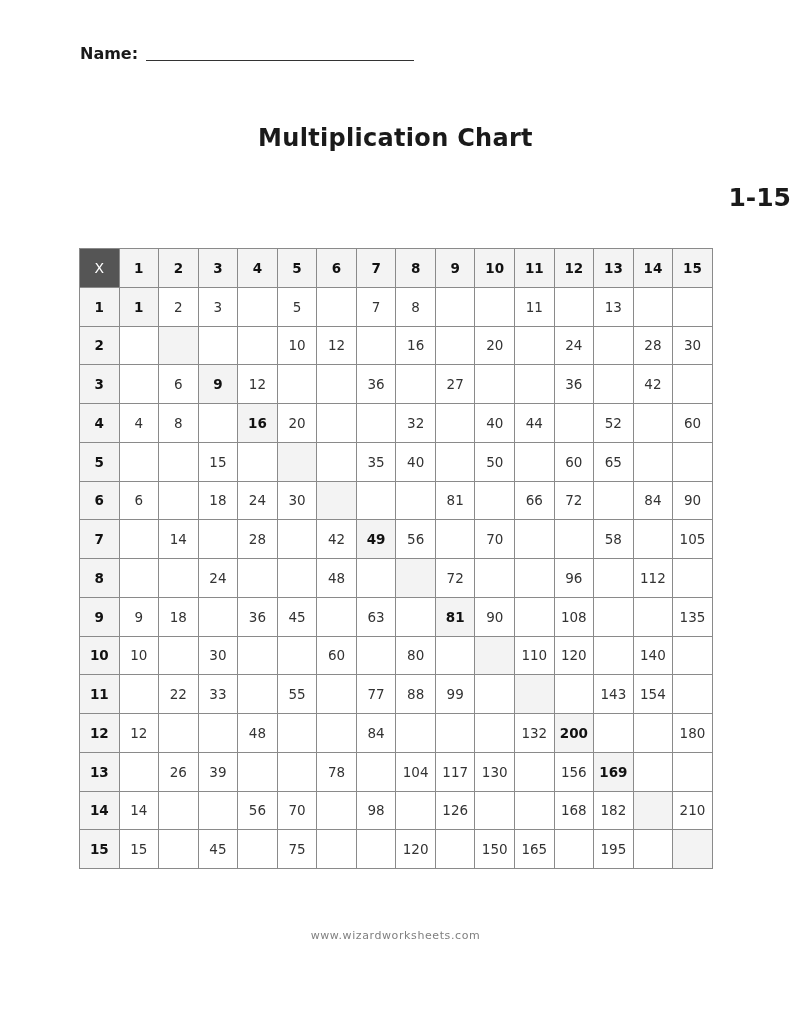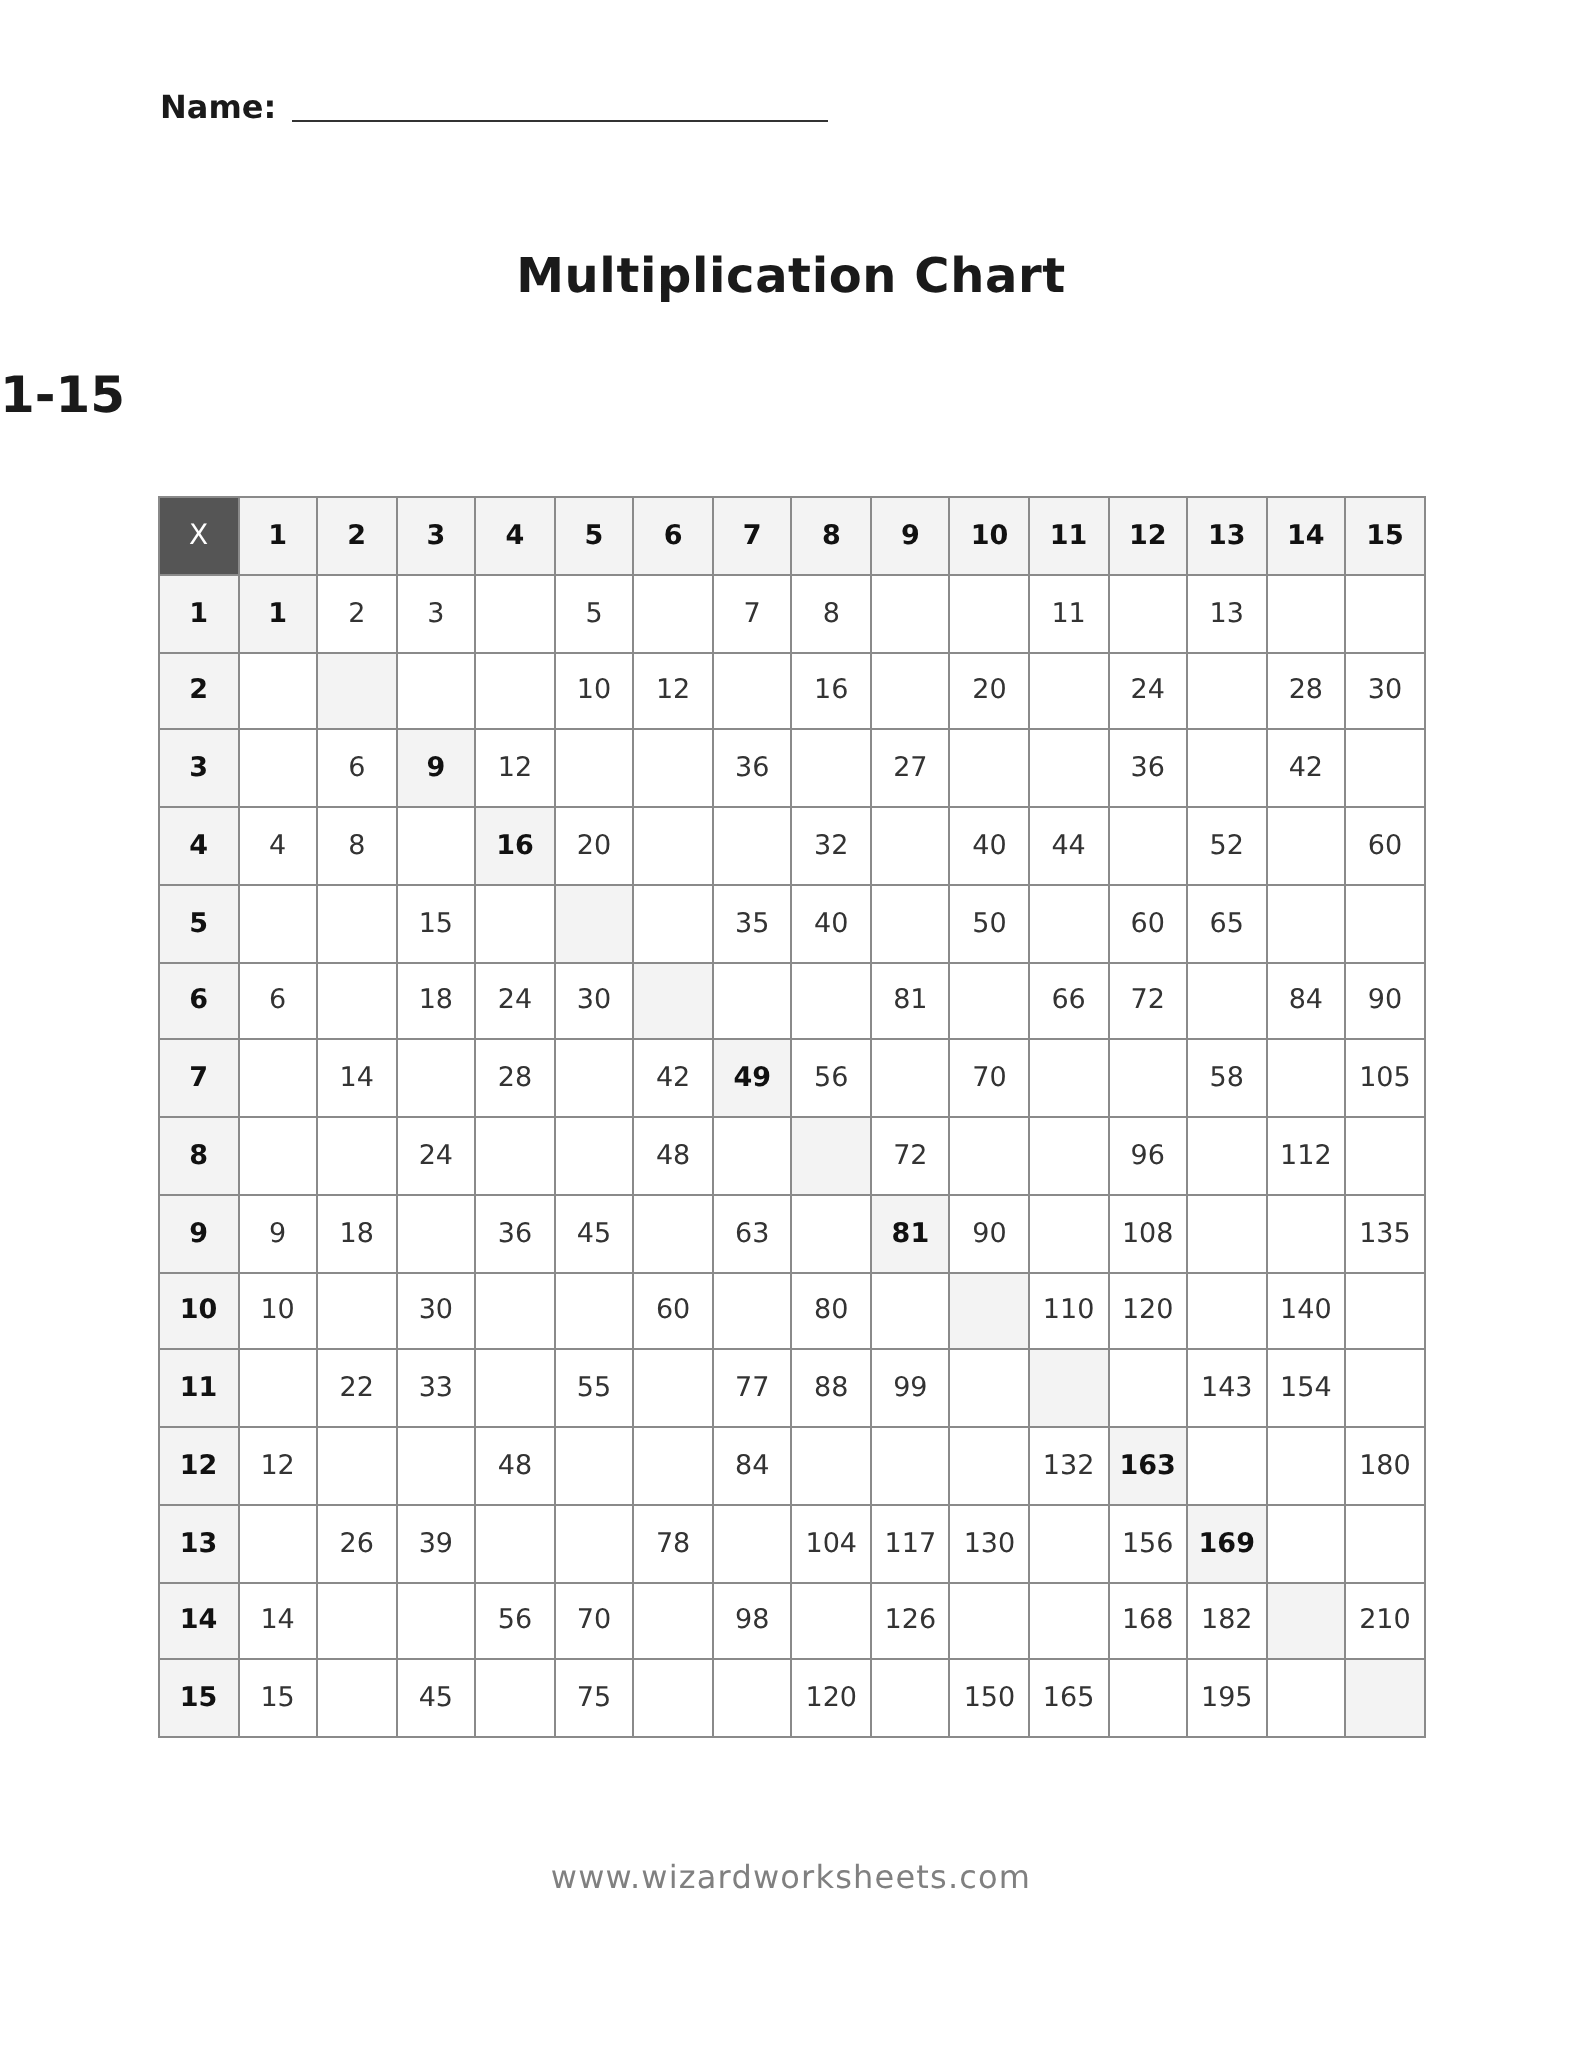--- a/index.html
+++ b/index.html
@@ -1,27 +1,27 @@
 <!DOCTYPE html>
 <html><head>
 <meta charset="utf-8">
 <style>
   html, body { margin: 0; padding: 0; background: #ffffff; }
   body { width: 791px; height: 1024px; position: relative; overflow: hidden; font-family: "DejaVu Sans", sans-serif; color: #1a1a1a; }
   .name-row { position: absolute; left: 80px; top: 44px; display: flex; align-items: flex-end; }
   .name-label { font-size: 16px; font-weight: bold; line-height: 20px; }
   .name-line { width: 268px; height: 0; border-bottom: 1.5px solid #333; margin-left: 8px; margin-bottom: 3px; }
   .title { position: absolute; left: 0; width: 791px; top: 124px; text-align: center; font-size: 24px; font-weight: bold; letter-spacing: 0.3px; }
-  .subtitle { position: absolute; left: 0; width: 791px; top: 183px; text-align: left; font-size: 25px; font-weight: bold; }
+  .subtitle { position: absolute; left: 0; width: 791px; top: 183px; text-align: right; font-size: 25px; font-weight: bold; }
   .grid { position: absolute; left: 79px; top: 248px; display: grid; grid-template-columns: repeat(16, 39.56px); grid-template-rows: repeat(16, 38.75px); border-top: 1px solid #8a8a8a; border-left: 1px solid #8a8a8a; }
   .cell { border-right: 1px solid #8a8a8a; border-bottom: 1px solid #8a8a8a; display: flex; align-items: center; justify-content: center; font-size: 13.5px; color: #333; box-sizing: border-box; background: #fff; }
   .cell.hdr { background: #f3f3f3; font-weight: bold; color: #111; font-size: 13.5px; }
   .cell.corner { background: #555555; color: #fff; font-weight: normal; font-size: 14px; }
   .cell.diag { background: #f3f3f3; font-weight: bold; color: #111; }
-  .footer { position: absolute; left: 0; width: 791px; top: 929px; text-align: center; font-size: 16px; color: #808080; letter-spacing: 0.6px; }
+  .footer { position: absolute; left: 0; width: 791px; top: 929px; text-align: center; font-size: 11px; color: #808080; letter-spacing: 0.6px; }
 </style>
 </head>
 <body>
 
 <div class="name-row">
   <span class="name-label">Name:</span>
   <span class="name-line"></span>
 </div>
 
 <div class="title">Multiplication Chart</div>
@@ -225,21 +225,21 @@
     <div class="cell "></div>
     <div class="cell "></div>
     <div class="cell ">48</div>
     <div class="cell "></div>
     <div class="cell "></div>
     <div class="cell ">84</div>
     <div class="cell "></div>
     <div class="cell "></div>
     <div class="cell "></div>
     <div class="cell ">132</div>
-    <div class="cell diag">163</div>
+    <div class="cell diag">200</div>
     <div class="cell "></div>
     <div class="cell "></div>
     <div class="cell ">180</div>
     <div class="cell hdr">13</div>
     <div class="cell "></div>
     <div class="cell ">26</div>
     <div class="cell ">39</div>
     <div class="cell "></div>
     <div class="cell "></div>
     <div class="cell ">78</div>

